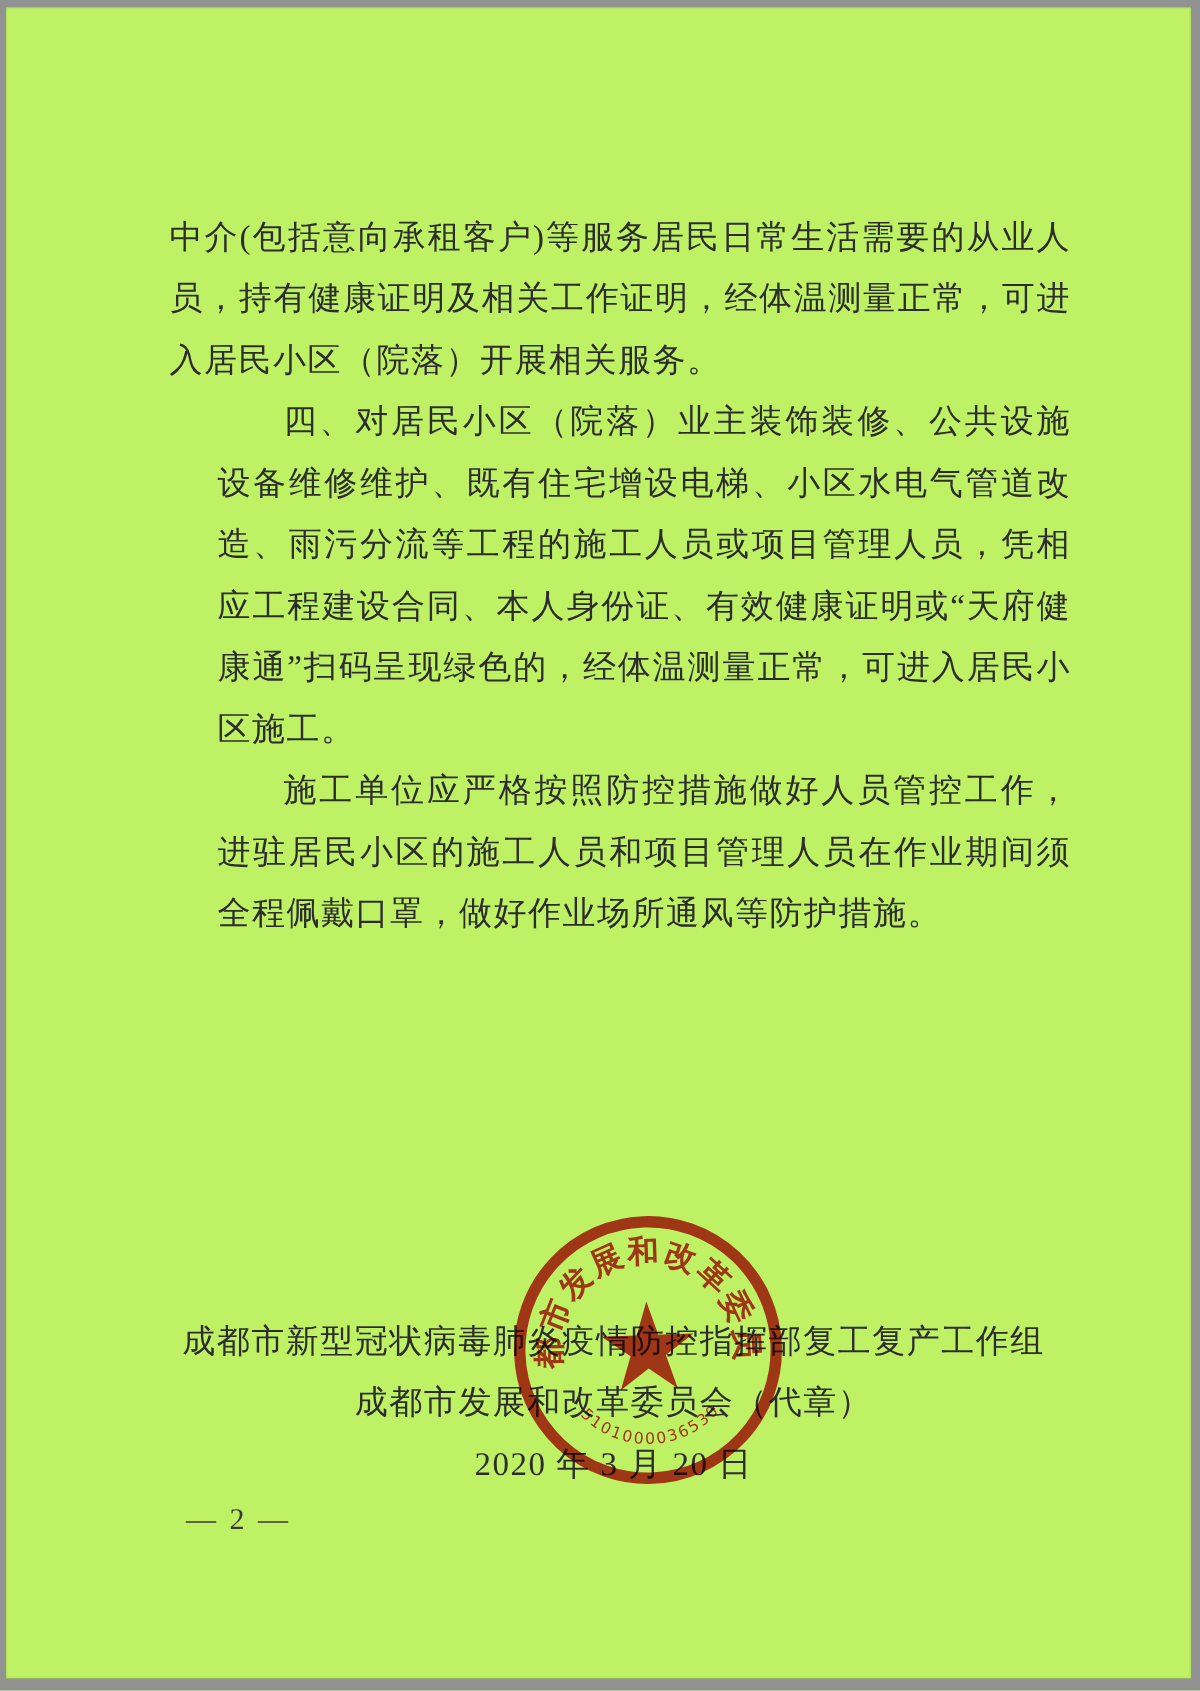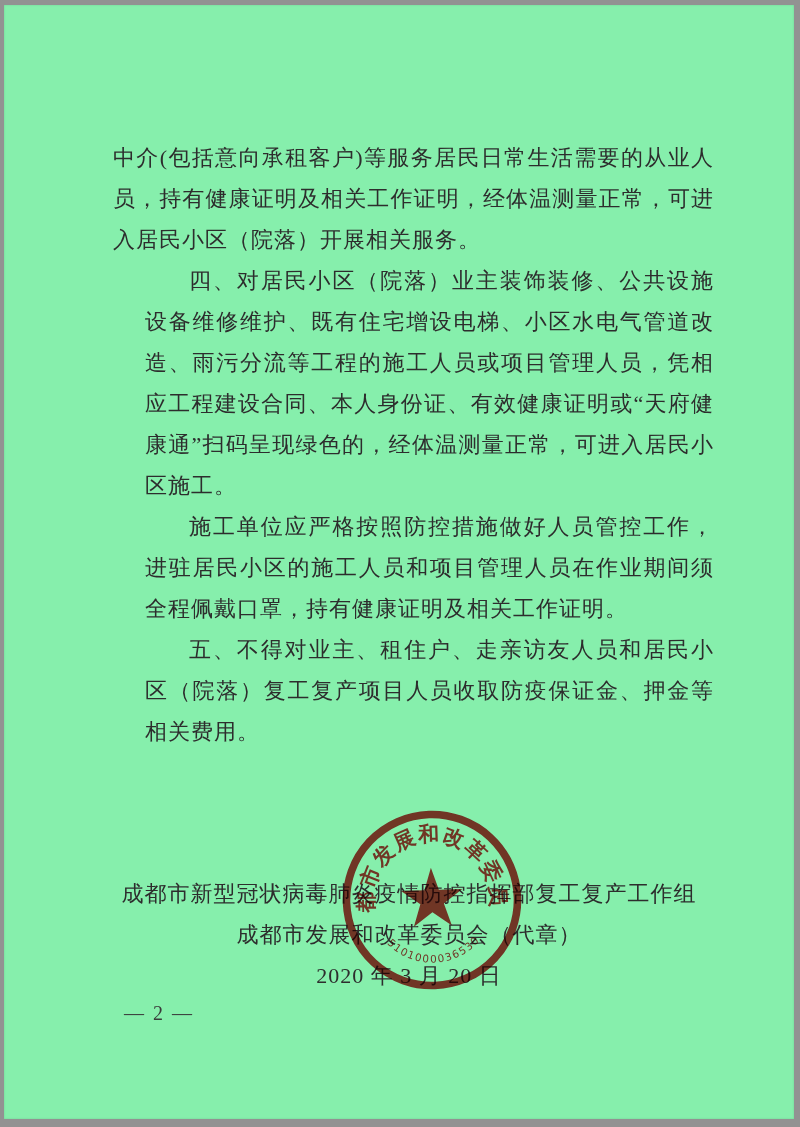--- a/index.html
+++ b/index.html
@@ -6,21 +6,21 @@
   body{
     width:800px;height:1127px;
     background:#929292;
     font-family:"Liberation Serif","DejaVu Serif",serif;
     position:relative;
     overflow:hidden;
   }
   .page{
     position:absolute;
     top:5px;left:4px;right:6px;bottom:8px;
-    background:#86efac;
+    background:#bef264;
     box-shadow:inset 0 0 2px rgba(0,0,0,.15);
   }
   .doc-body{
     position:absolute;
     top:132px;left:109px;width:601px;
     font-size:22px;
     line-height:41px;
     color:#2d2d2d;
     text-align:justify;
     letter-spacing:1px;
@@ -61,23 +61,22 @@
 
 <div class="page">
 
   <div class="doc-body">
 
       <p>中介(包括意向承租客户)等服务居民日常生活需要的从业人员，持有健康证明及相关工作证明，经体温测量正常，可进入居民小区（院落）开展相关服务。</p>
 
       <p class="indent">四、对居民小区（院落）业主装饰装修、公共设施设备维修维护、既有住宅增设电梯、小区水电气管道改造、雨污分流等工程的施工人员或项目管理人员，凭相应工程建设合同、本人身份证、有效健康证明或“天府健康通”扫码呈现绿色的，经体温测量正常，可进入居民小区施工。</p>
 
 
-      <p class="indent">施工单位应严格按照防控措施做好人员管控工作，进驻居民小区的施工人员和项目管理人员在作业期间须全程佩戴口罩，持有健康证明及相关工作证明。</p>
+      <p class="indent">施工单位应严格按照防控措施做好人员管控工作，进驻居民小区的施工人员和项目管理人员在作业期间须全程佩戴口罩，做好作业场所通风等防护措施。</p>
 
-      <p class="indent">五、不得对业主、租住户、走亲访友人员和居民小区（院落）复工复产项目人员收取防疫保证金、押金等相关费用。</p>
 
     </div>
 
   <div class="signature">
     <div>成都市新型冠状病毒肺炎疫情防控指挥部复工复产工作组</div>
     <div>成都市发展和改革委员会（代章）</div>
     <div>2020 年 3 月 20 日</div>
   </div>
 
   <div class="stamp">

